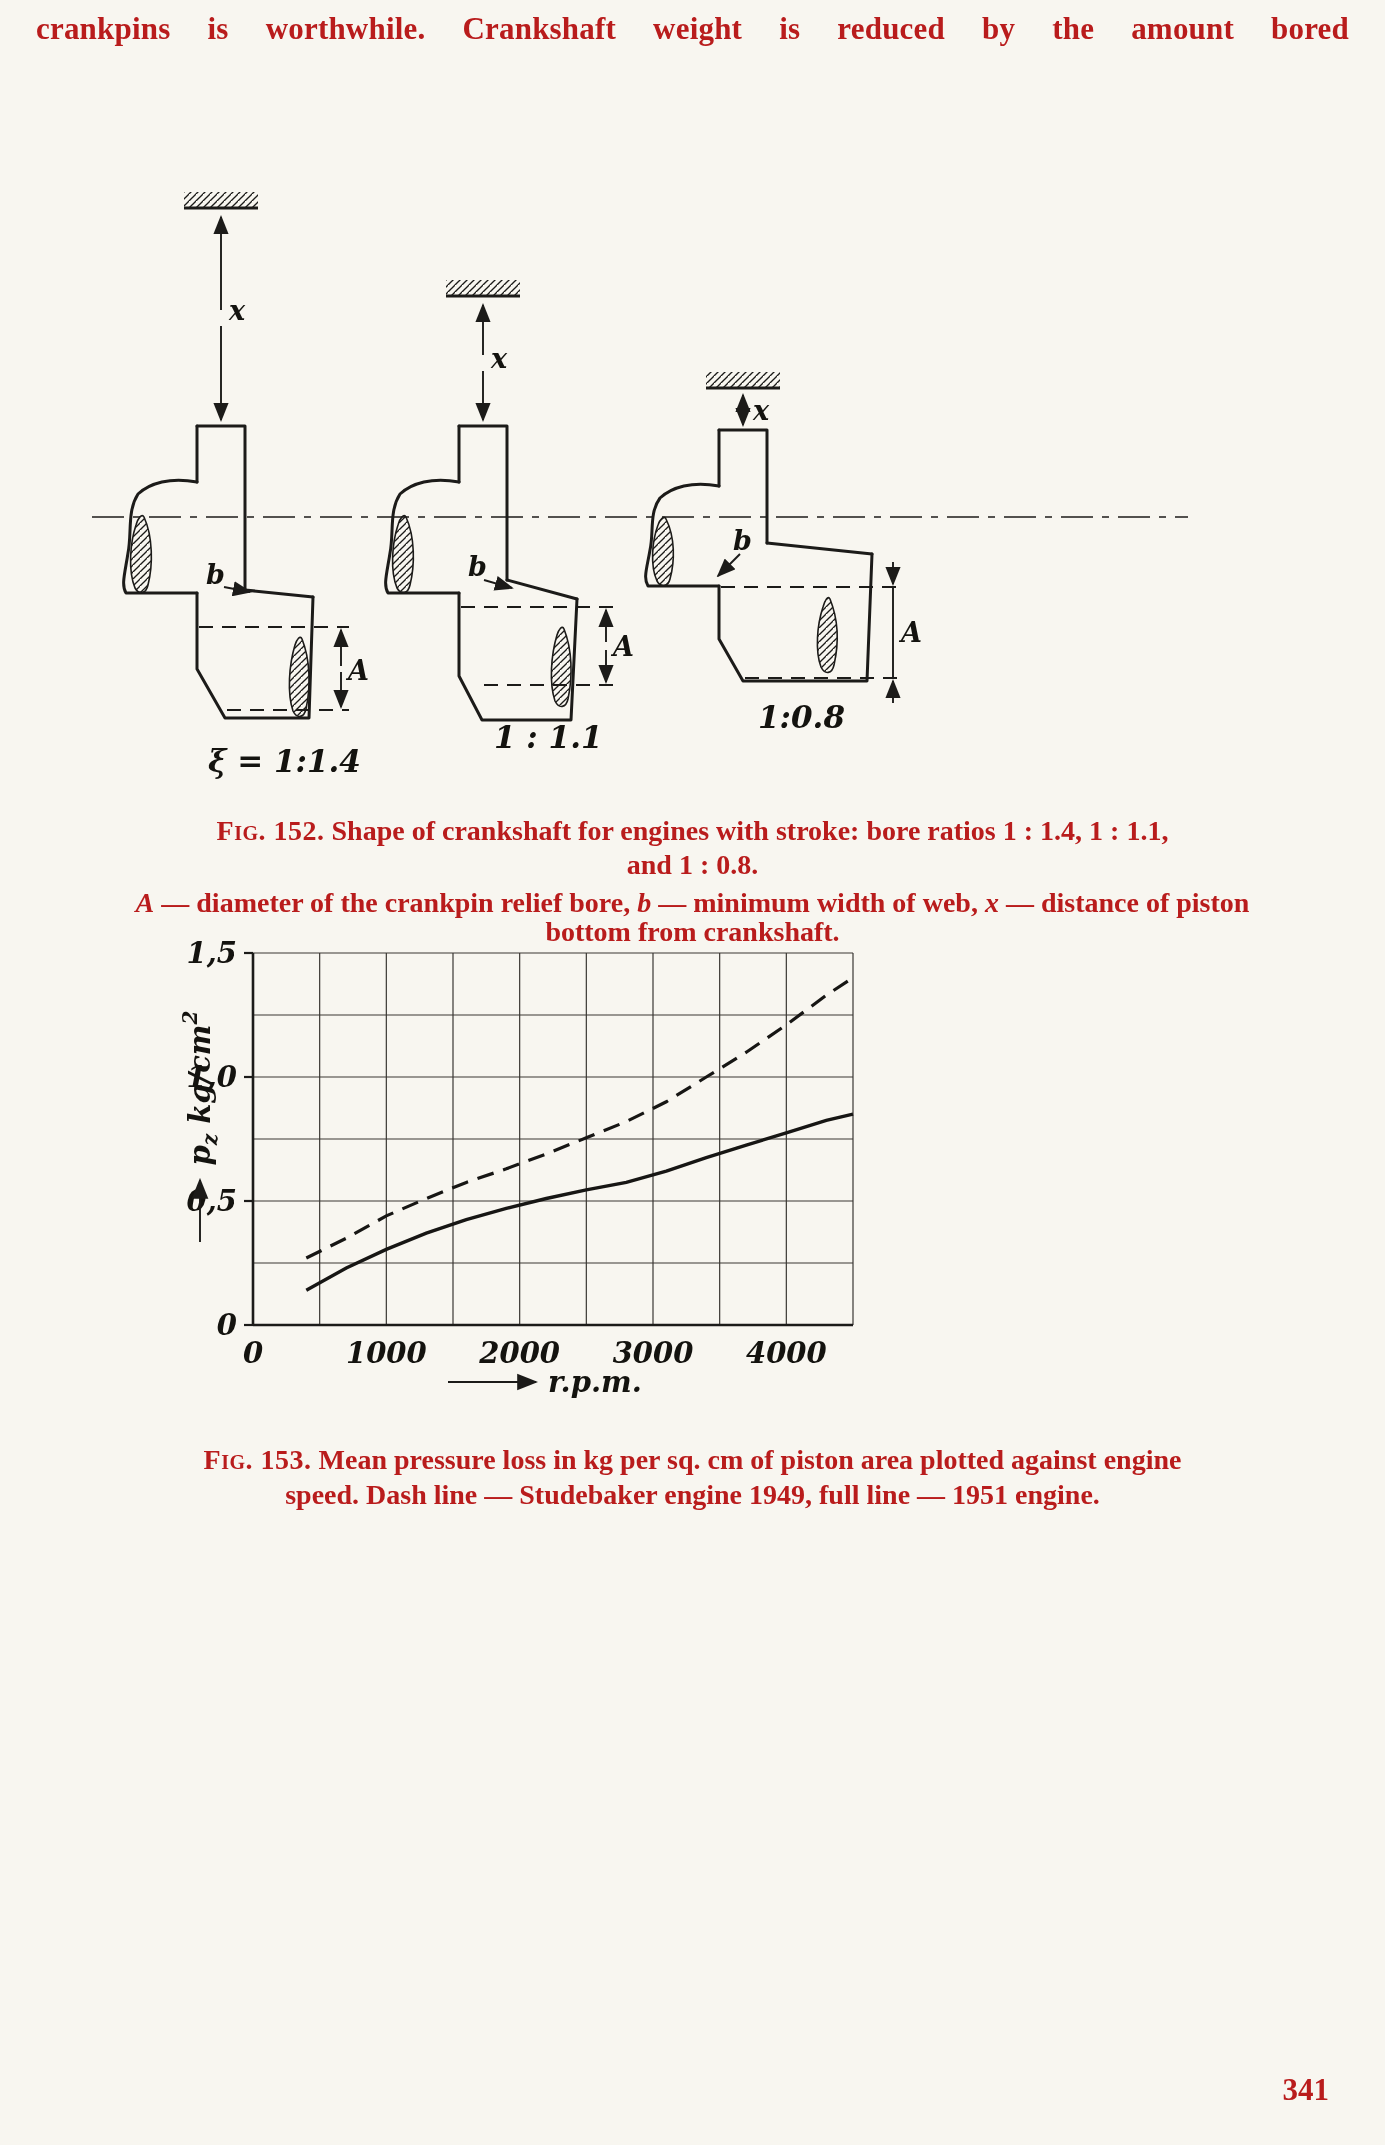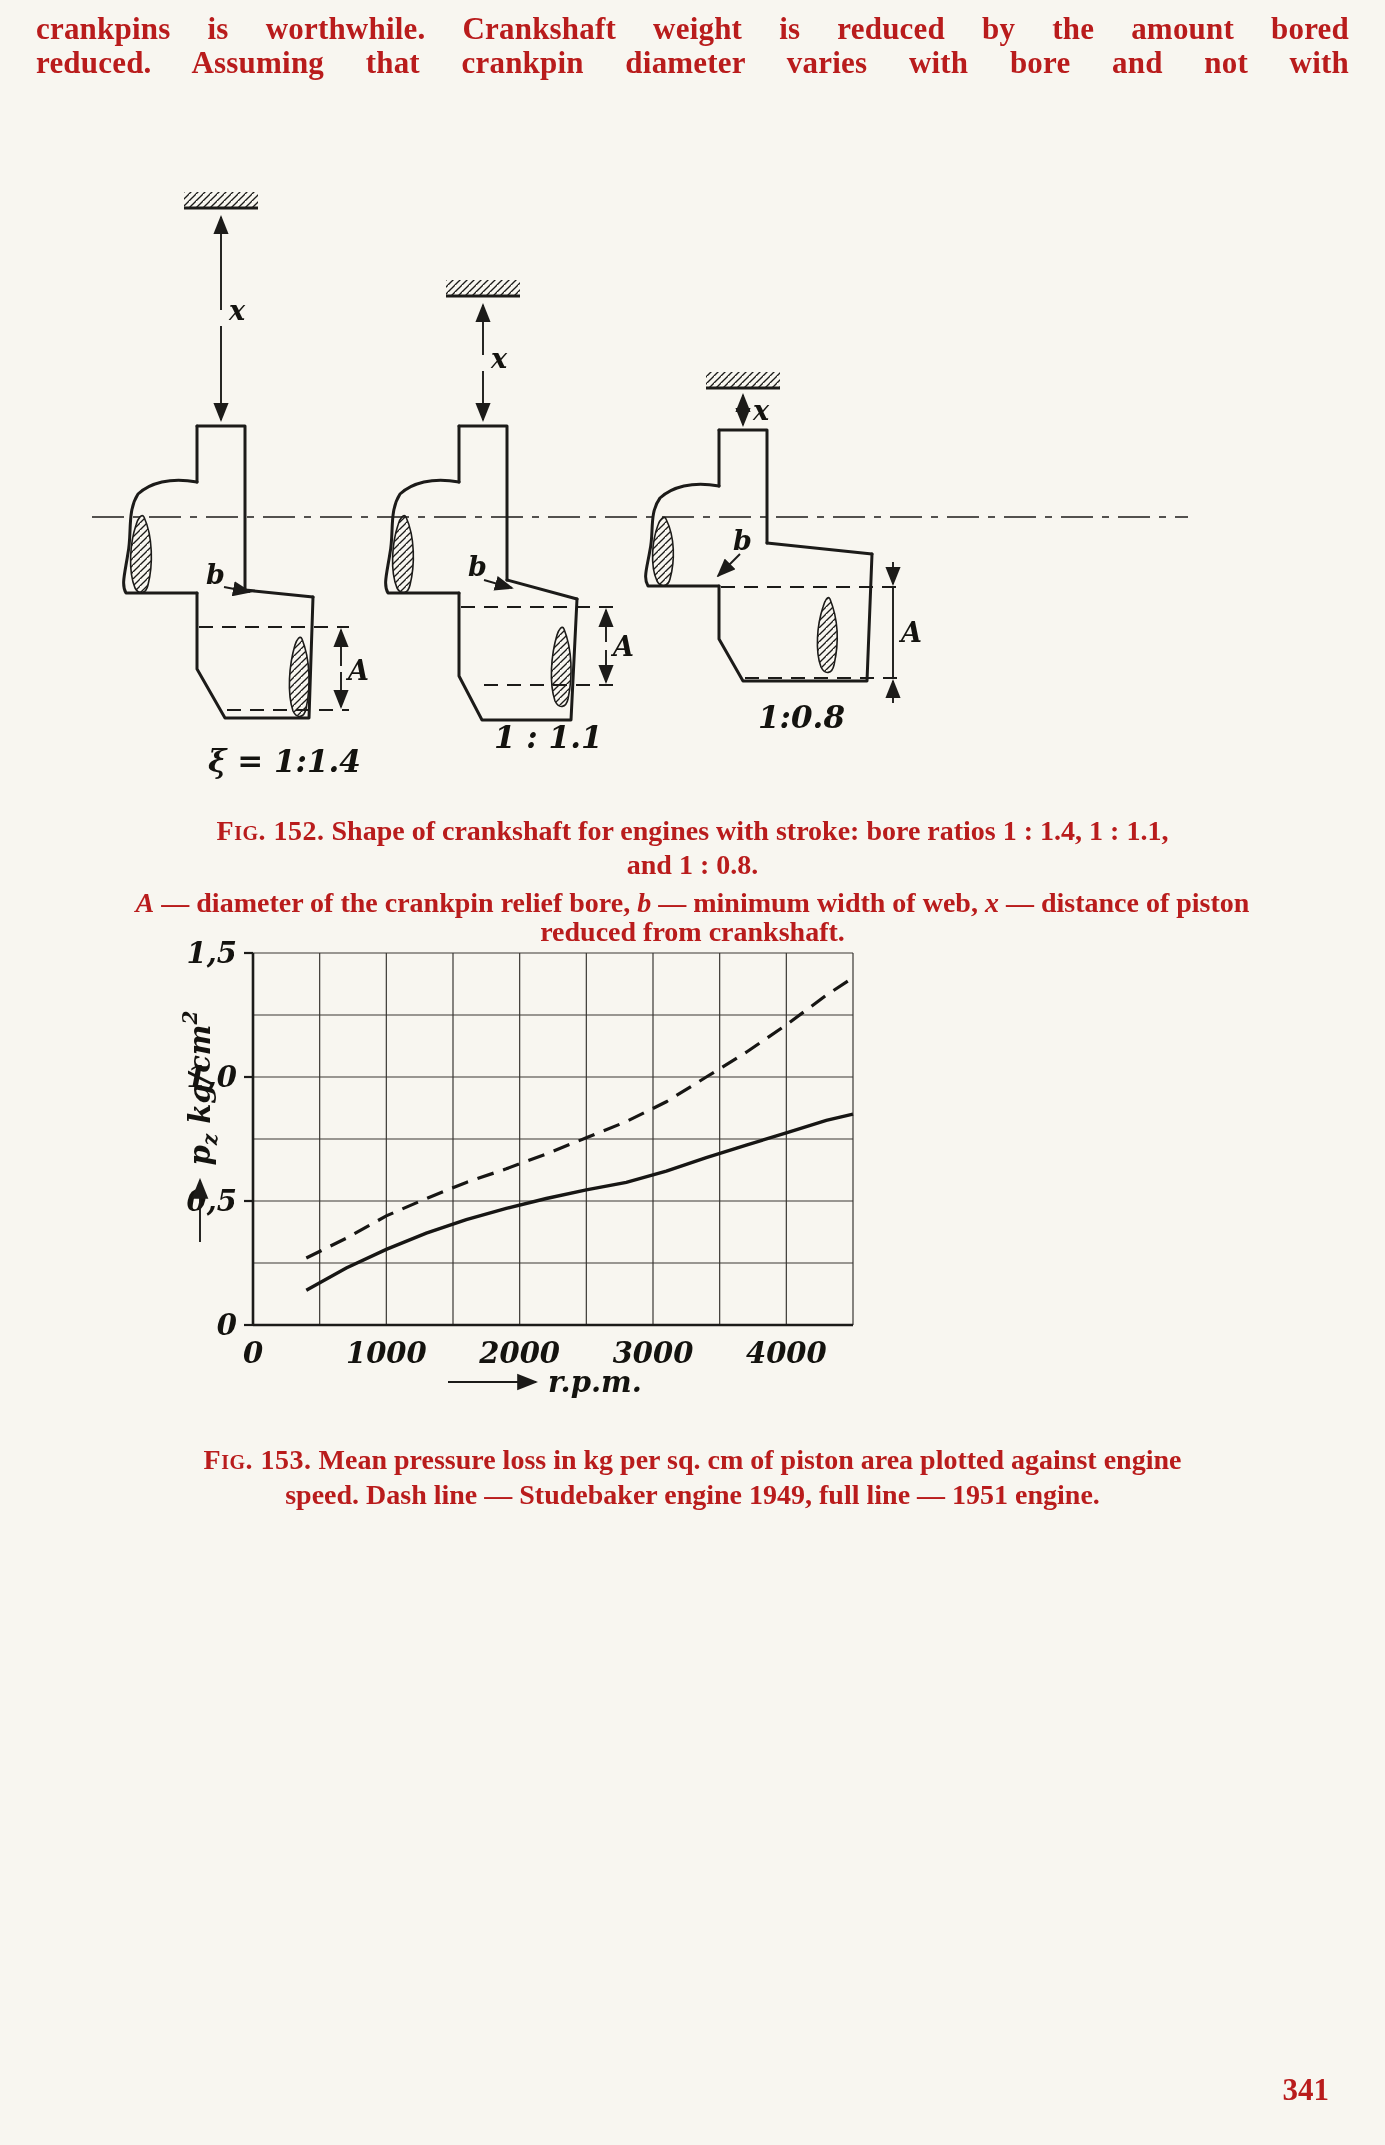--- a/index.html
+++ b/index.html
@@ -42,21 +42,20 @@
   .ticklbl{font-family:"DejaVu Serif",serif;font-style:italic;font-weight:bold;font-size:29px;fill:#14130f;stroke:none;}
   .sub,.sup{font-size:20px;}
 </style>
 </head>
 <body>
 
 <div class="page">
 
   <div class="body-text">
     <div class="body-line">crankpins is worthwhile. Crankshaft weight is reduced by the amount bored</div>
-    <div class="body-line">reduced. Assuming that crankpin diameter varies with bore and not with</div>
   </div>
 
   <svg class="fig152" width="1385" height="630" viewBox="0 0 1385 630">
     <defs>
       <pattern id="hatch" width="7" height="7" patternUnits="userSpaceOnUse">
         <path d="M-1,8 L8,-1" stroke="#1c1b19" stroke-width="1.3"></path>
         <path d="M3,11 L11,3" stroke="#1c1b19" stroke-width="1.3"></path>
       </pattern>
       <marker id="arr" viewBox="0 0 10 8" refX="9" refY="4" markerWidth="10" markerHeight="8" orient="auto">
         <path d="M0,0 L10,4 L0,8 Z" fill="#1c1b19"></path>
@@ -165,21 +164,21 @@
       <text class="lbl ratio" x="758" y="548">1:0.8</text>
     </g>
   </svg>
 
   <div class="caption caption152">
     <div><span class="figlabel">Fig. 152.</span><span> Shape of crankshaft for engines with stroke: bore ratios 1 : 1.4, 1 : 1.1,</span></div>
     <div>and 1 : 0.8.</div>
   </div>
   <div class="legend152">
     <div><span class="var">A</span><span> — diameter of the crankpin relief bore, </span><span class="var">b</span><span> — minimum width of web, </span><span class="var">x</span><span> — distance of piston</span></div>
-    <div>reduced from crankshaft.</div>
+    <div>bottom from crankshaft.</div>
   </div>
 
   <svg class="fig153" width="790" height="500" viewBox="0 0 790 500">
     <defs>
       <marker id="arr2" viewBox="0 0 10 8" refX="9" refY="4" markerWidth="11" markerHeight="9" orient="auto">
         <path d="M0,0 L10,4 L0,8 Z" fill="#1c1b19"></path>
       </marker>
     </defs>
     <g id="grid">
         <line x1="105" y1="395" x2="105" y2="23" class="grid"></line>

